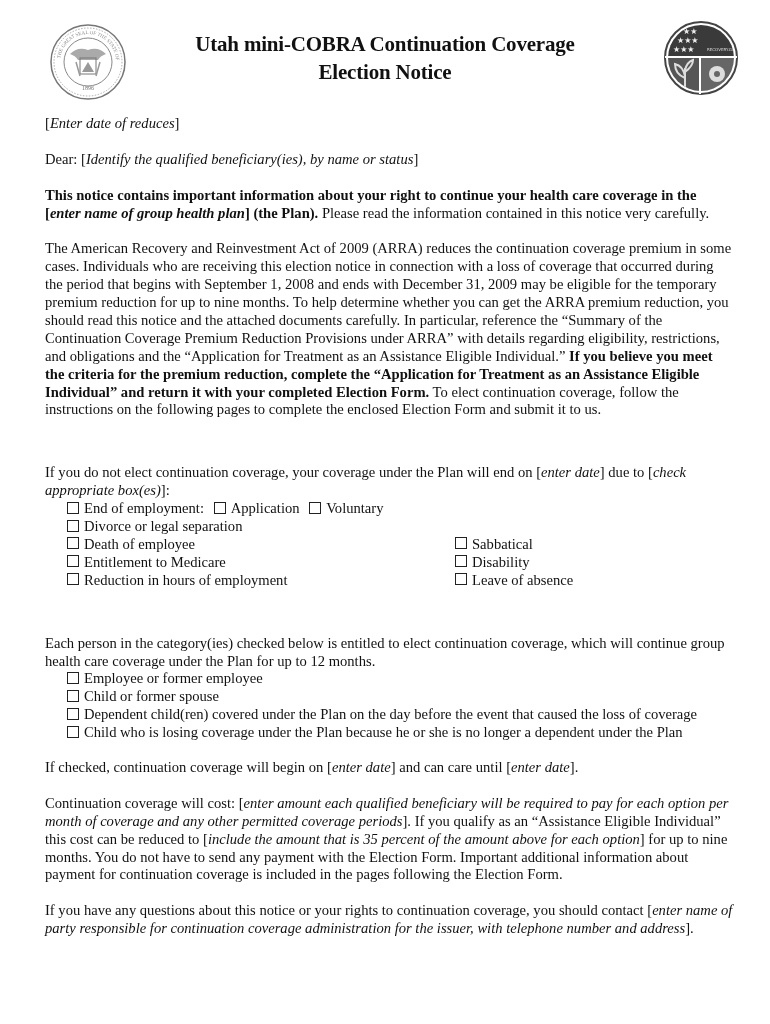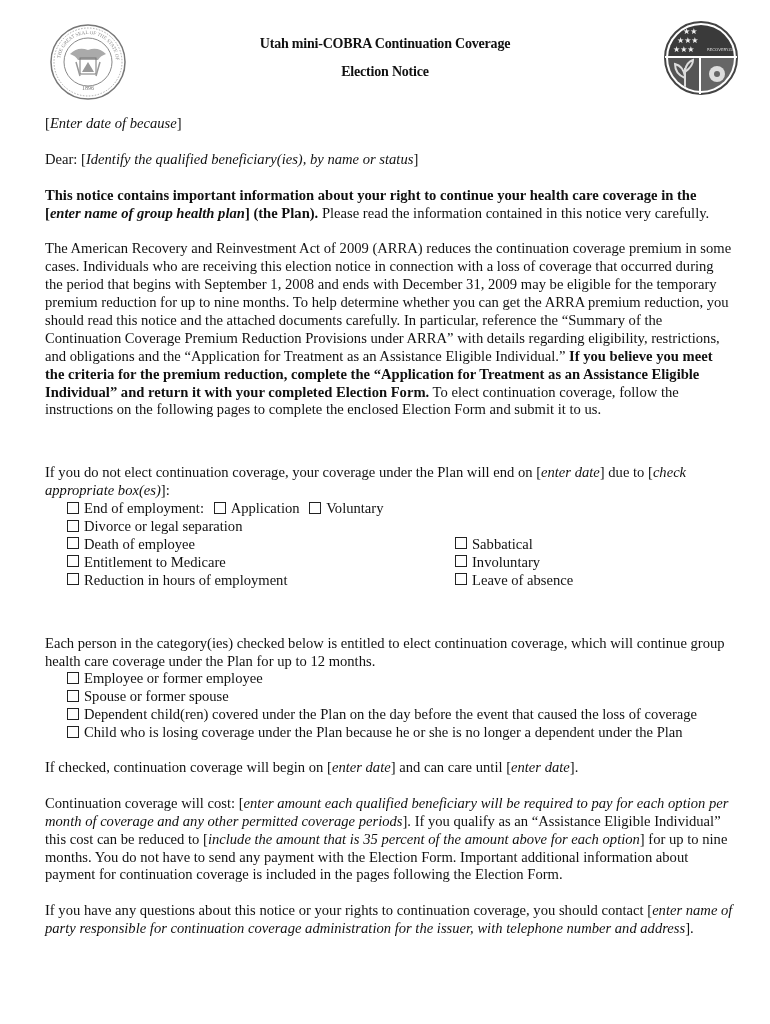--- a/index.html
+++ b/index.html
@@ -4,21 +4,21 @@
 <style>
   html, body { margin: 0; padding: 0; background: #ffffff; }
   body { width: 770px; height: 1024px; position: relative; overflow: hidden;
          font-family: "Liberation Serif", "DejaVu Serif", serif; color: #111; }
   .page { position: absolute; left: 0; top: 0; width: 770px; height: 1024px; }
 
   .seal-left { position: absolute; left: 48px; top: 22px; width: 80px; height: 80px; }
   .seal-right { position: absolute; left: 663px; top: 20px; width: 76px; height: 76px; }
 
   .title { position: absolute; left: 130px; width: 510px; top: 30px; text-align: center;
-           font-weight: bold; font-size: 14px; line-height: 28px; letter-spacing: -0.2px; }
+           font-weight: bold; font-size: 21px; line-height: 28px; letter-spacing: -0.2px; }
   .title div { white-space: nowrap; }
 
   .body { position: absolute; left: 45px; top: 115px; width: 690px;
           font-size: 14.6px; line-height: 17.9px; }
   .para { margin: 0 0 17.9px 0; }
   .para.tight { margin-bottom: 0; margin-top: 45px; }
   .i { font-style: italic; }
   .b { font-weight: bold; }
   .bi { font-weight: bold; font-style: italic; }
 
@@ -80,21 +80,21 @@
         <circle cx="54" cy="54" r="3" fill="#666"></circle>
       </g>
       <line x1="2" y1="37" x2="74" y2="37" stroke="#fff" stroke-width="2"></line>
       <line x1="37" y1="37" x2="37" y2="74" stroke="#fff" stroke-width="2"></line>
     </svg>
   </div>
 
   <div class="body">
 
     <p class="para">
-      <span>[</span><span class="i">Enter date of because</span><span>]</span>
+      <span>[</span><span class="i">Enter date of reduces</span><span>]</span>
     </p>
 
     <p class="para">
       <span>Dear: [</span><span class="i">Identify the qualified beneficiary(ies), by name or status</span><span>]</span>
     </p>
 
     <p class="para">
       <span class="b">This notice contains important information about your right to continue your health care coverage in the [</span><span class="bi">enter name of group health plan</span><span class="b">] (the Plan).</span><span>  Please read the information contained in this notice very carefully.</span>
     </p>
 
@@ -116,32 +116,32 @@
 
     <div class="checkrow">
       <span class="col-left"><span class="box"></span><span>Divorce or legal separation</span></span>
     </div>
     <div class="checkrow">
       <span class="col-left"><span class="box"></span><span>Death of employee</span></span>
       <span class="col-right"><span class="box"></span><span>Sabbatical</span></span>
     </div>
     <div class="checkrow">
       <span class="col-left"><span class="box"></span><span>Entitlement to Medicare</span></span>
-      <span class="col-right"><span class="box"></span><span>Involuntary</span></span>
+      <span class="col-right"><span class="box"></span><span>Disability</span></span>
     </div>
     <div class="checkrow" style="margin-bottom:10px;">
       <span class="col-left"><span class="box"></span><span>Reduction in hours of employment</span></span>
       <span class="col-right"><span class="box"></span><span>Leave of absence</span></span>
     </div>
 
     <p class="para tight">
       <span>Each person in the category(ies) checked below is entitled to elect continuation coverage, which will continue group health care coverage under the Plan for up to 12 months.</span>
     </p>
     <div class="indent"><span class="box"></span><span>Employee or former employee</span></div>
-    <div class="indent"><span class="box"></span><span>Spouse or former spouse</span></div>
+    <div class="indent"><span class="box"></span><span>Child or former spouse</span></div>
     <div class="indent"><span class="box"></span><span>Dependent child(ren) covered under the Plan on the day before the event that caused the loss of coverage</span></div>
     <div class="indent" style="margin-bottom:17px;"><span class="box"></span><span>Child who is losing coverage under the Plan because he or she is no longer a dependent under the Plan</span></div>
 
     <p class="para">
       <span>If checked, continuation coverage will begin on [</span><span class="i">enter date</span><span>] and can care until [</span><span class="i">enter date</span><span>].</span>
     </p>
 
     <p class="para">
       <span>Continuation coverage will cost: [</span><span class="i">enter amount each qualified beneficiary will be required to pay for each option per month of coverage and any other permitted coverage periods</span><span>].  If you qualify as an “Assistance Eligible Individual” this cost can be reduced to [</span><span class="i">include the amount that is 35 percent of the amount above for each option</span><span>] for up to nine months.  You do not have to send any payment with the Election Form.  Important additional information about payment for continuation coverage is included in the pages following the Election Form.</span>
     </p>

